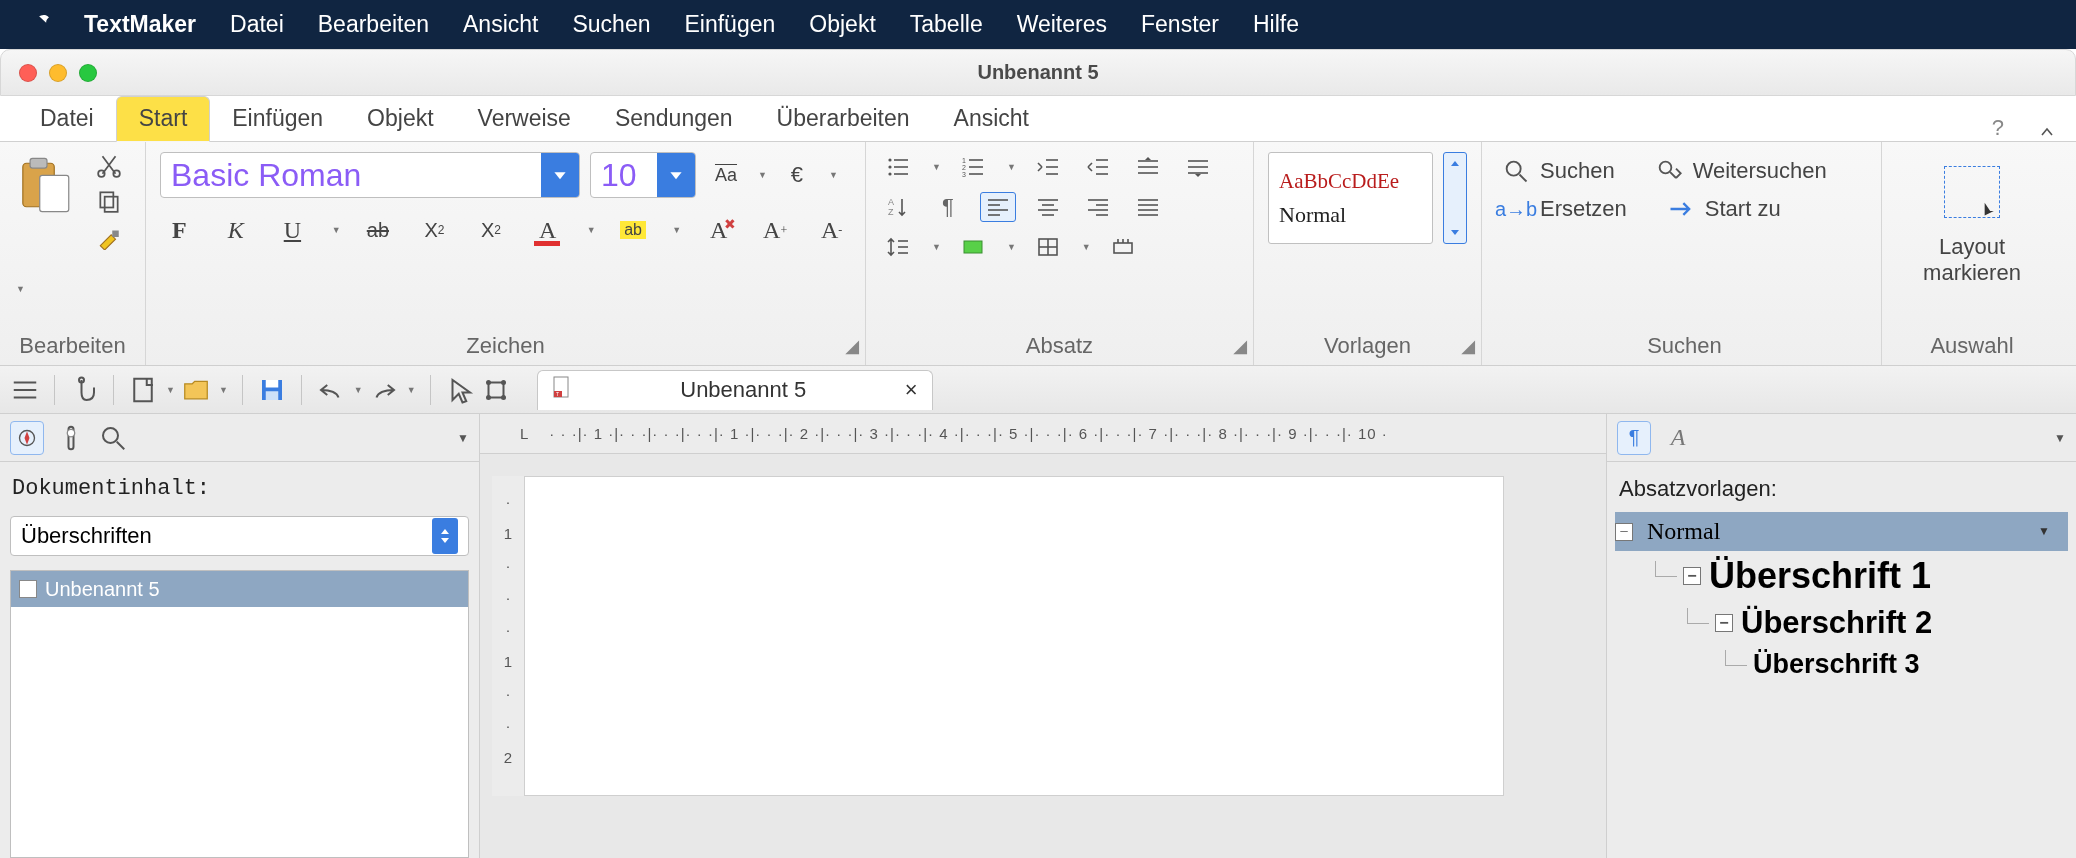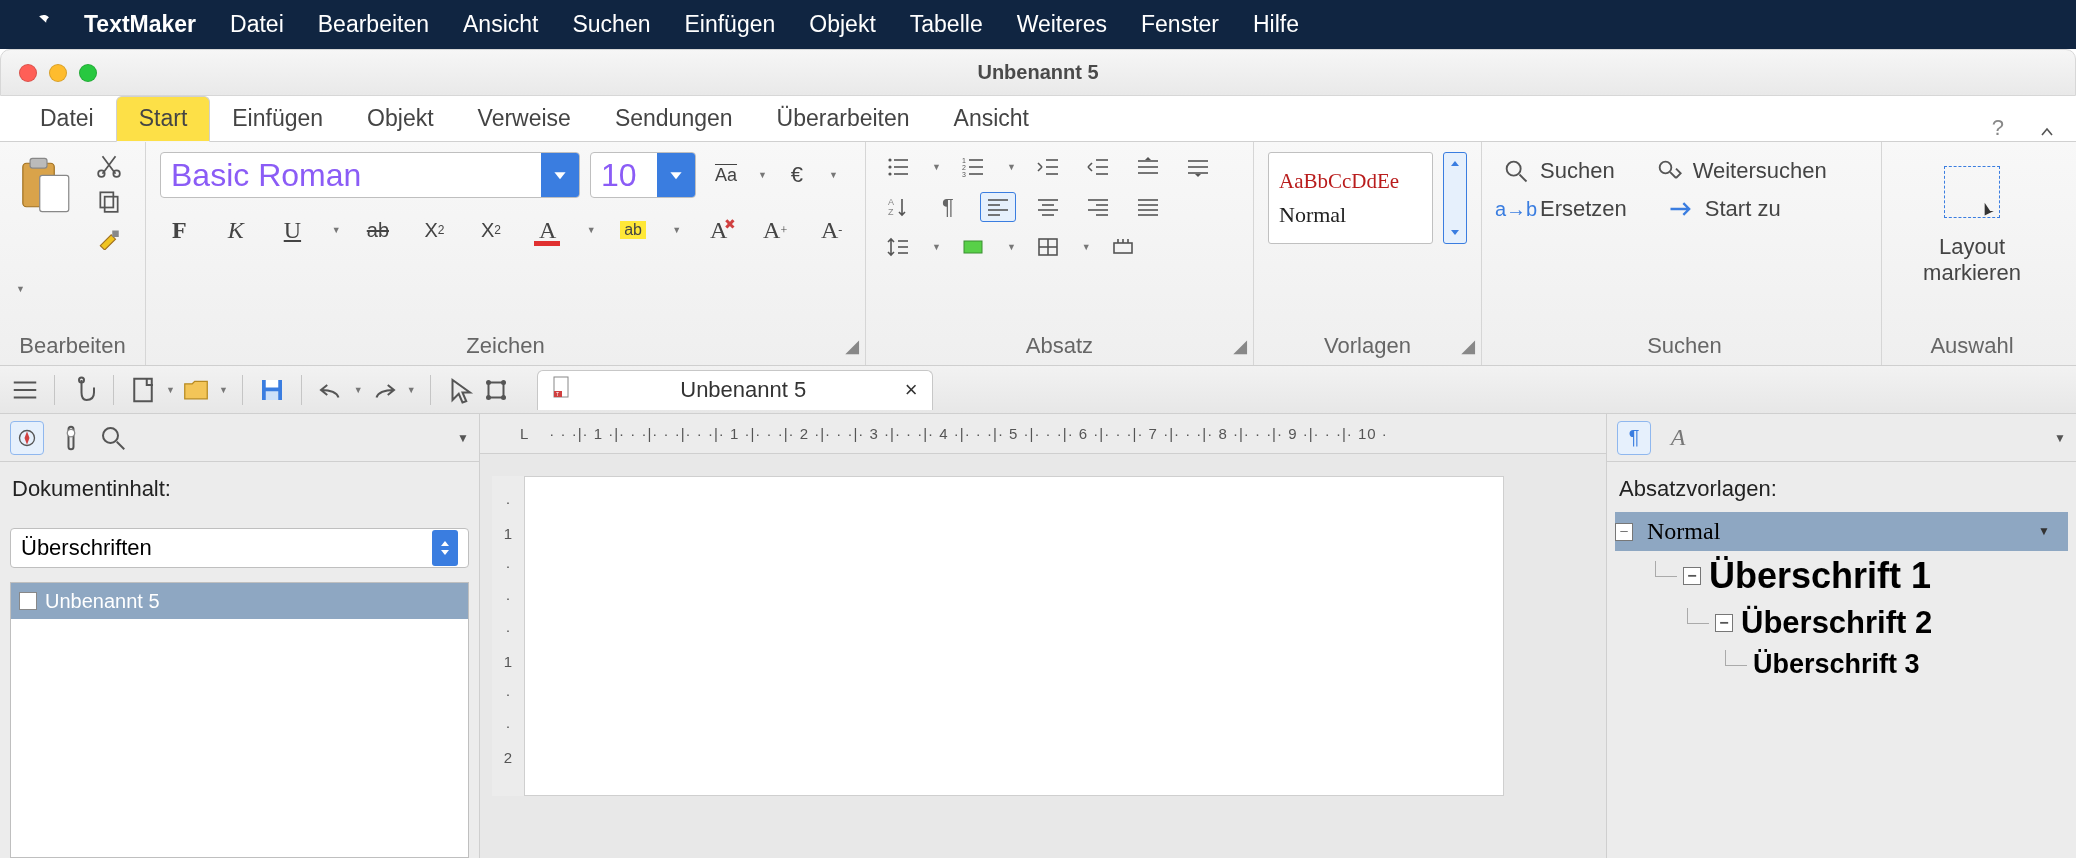--- a/index.html
+++ b/index.html
@@ -162,21 +162,21 @@
 .leftpanel {
   width:480px; background:#ececec; border-right:1px solid #cfcfcf;
   display:flex; flex-direction:column;
 }
 .lp-tools {
   height:48px; display:flex; align-items:center; padding:0 10px;
   border-bottom:1px solid #cfcfcf; gap:12px;
 }
 .lp-tools .box { width:34px; height:34px; border:1px solid #8fb7ee; background:#e6f0fc; border-radius:4px; display:flex; align-items:center; justify-content:center;}
 .lp-tools .arrowdd { margin-left:auto; font-size:12px; color:#555;}
-.lp-head { font-size:22px; padding:14px 12px 26px; color:#222;}
+.lp-head { font-size:22px; padding:14px 12px 15px; color:#222;font-family:Liberation Mono, monospace;}
 .lp-select {
   margin:0 10px; height:40px; background:#fff; border:1px solid #bfbfbf;
   border-radius:4px; display:flex; align-items:center; font-size:22px; padding:0 10px;
 }
 .lp-select .sdd{ margin-left:auto; width:26px; height:36px; background:#3a7de0; border-radius:3px; display:flex; flex-direction:column; align-items:center; justify-content:center;}
 .lp-select .sdd svg{width:10px;height:8px;fill:#fff;}
 .lp-tree {
   margin:14px 10px 0; border:1px solid #bfbfbf; background:#fff; flex:1;
 }
 .treeitem {

